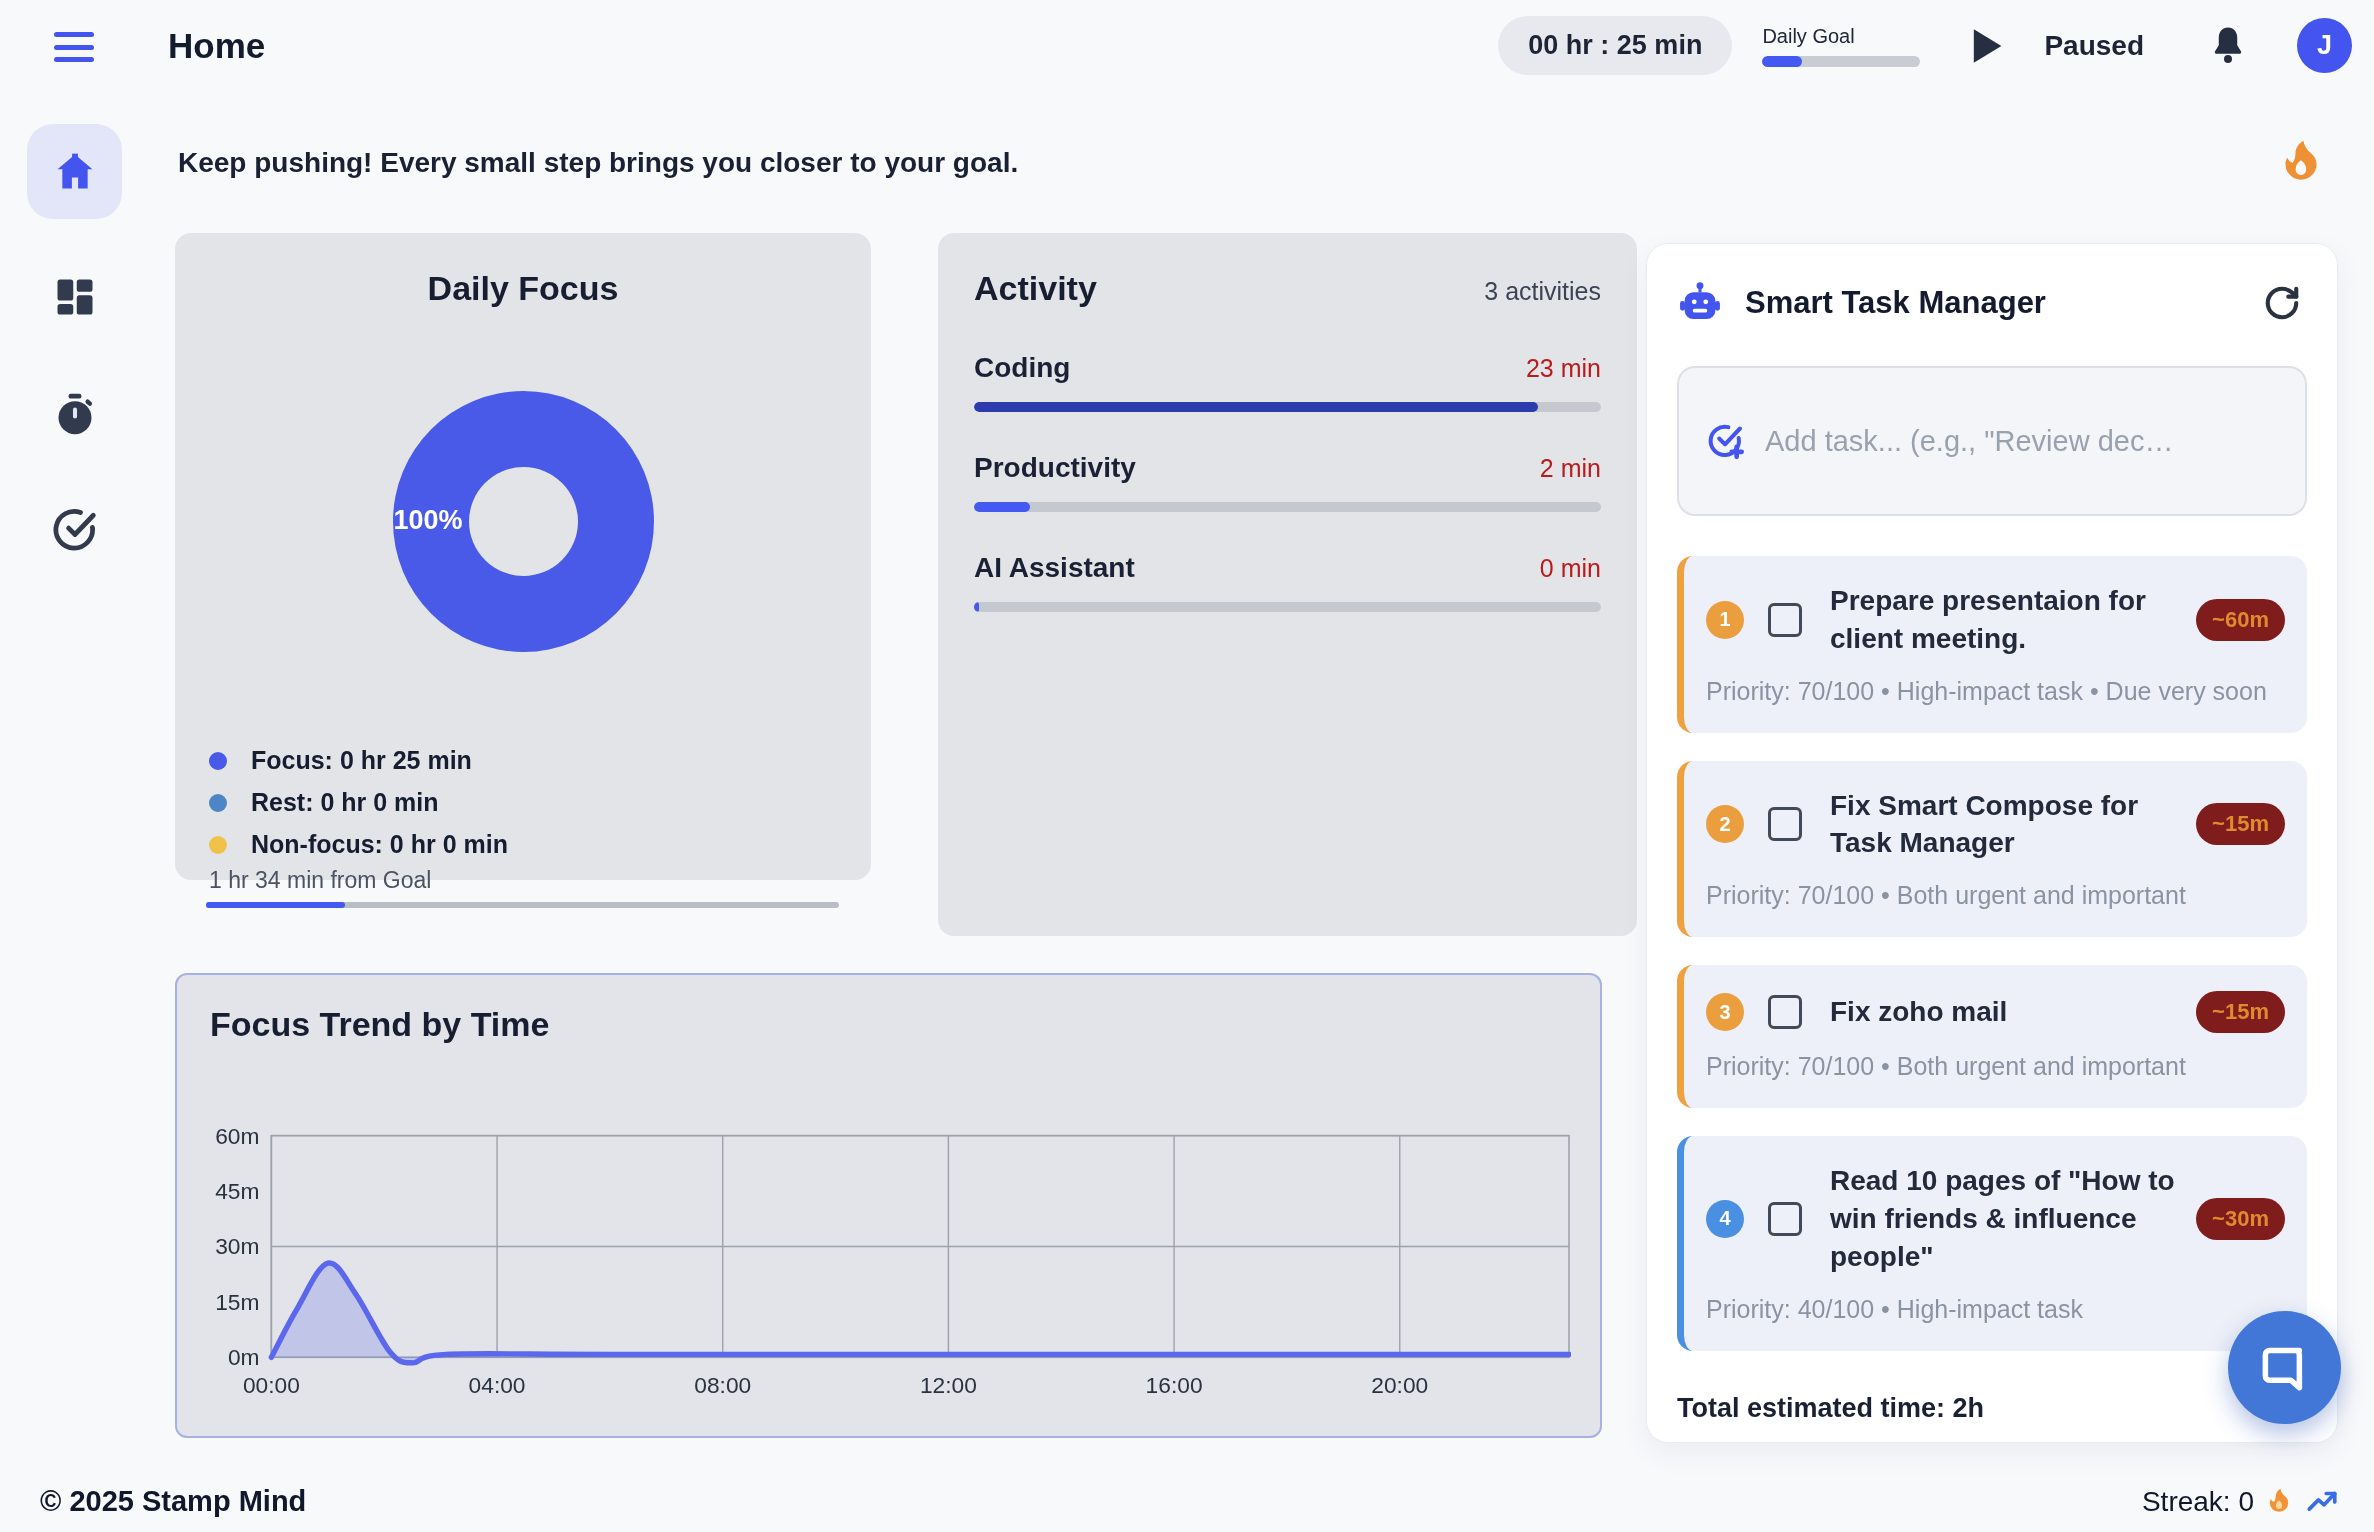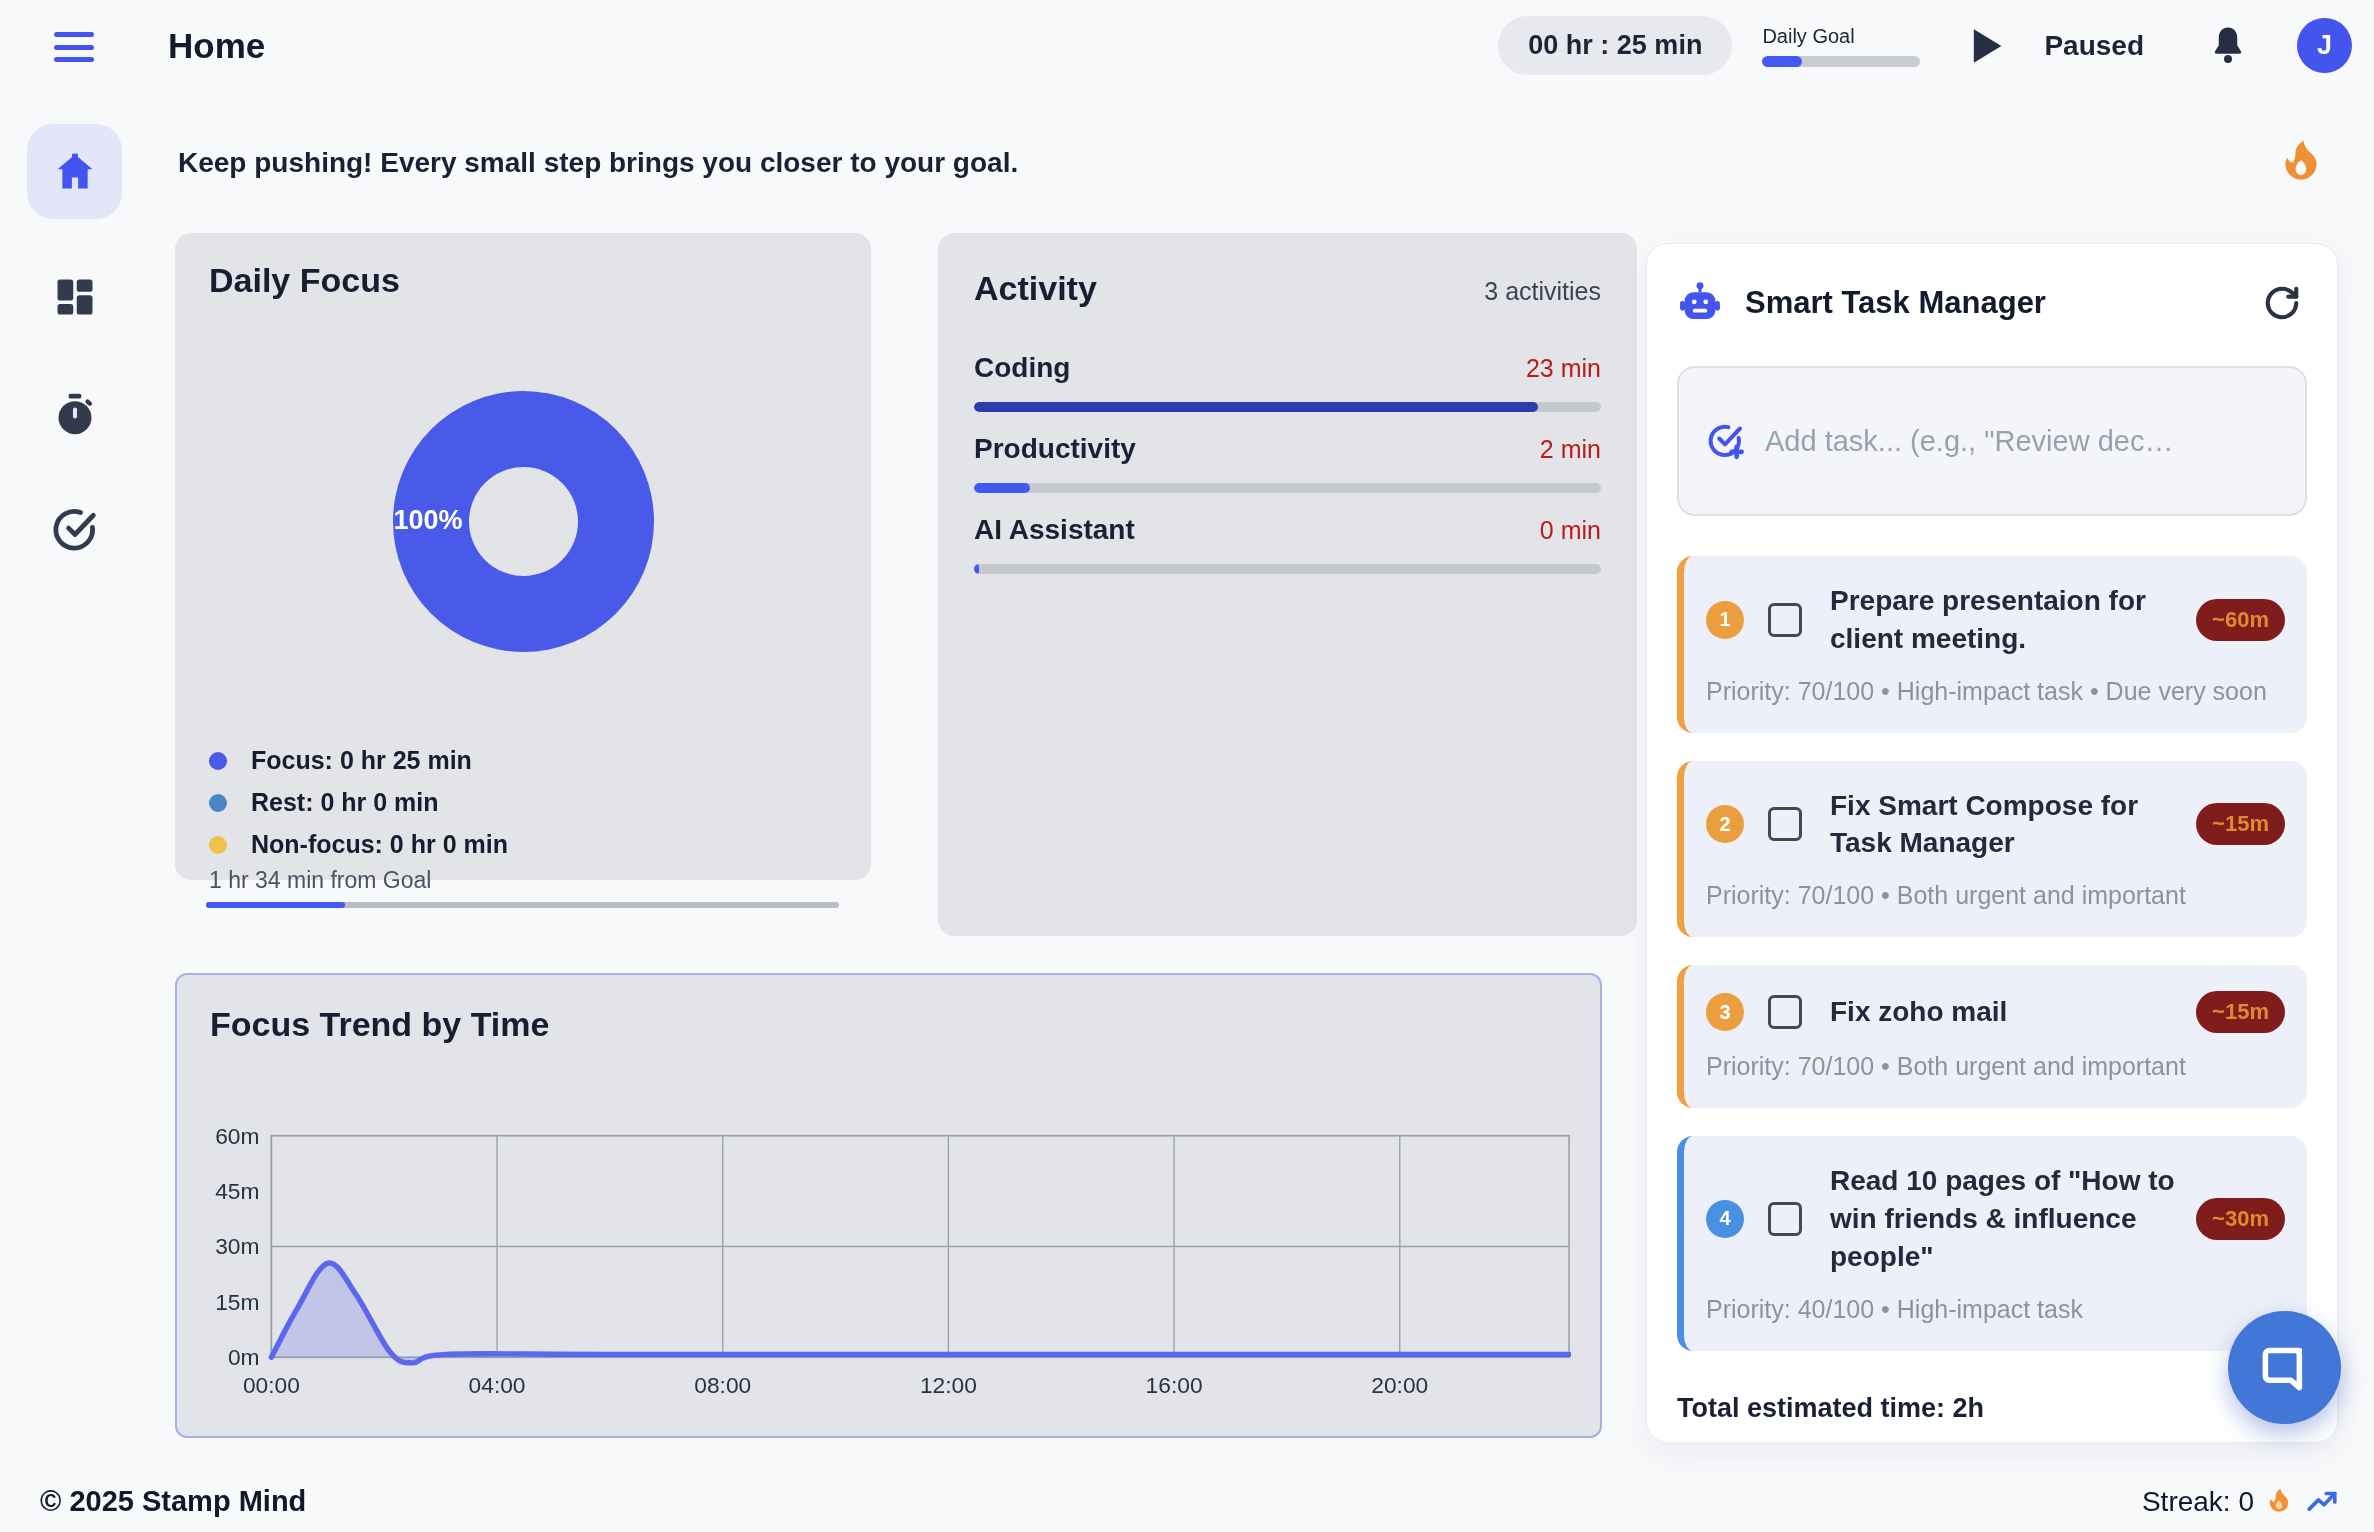--- a/index.html
+++ b/index.html
@@ -30,35 +30,35 @@
 
   
   .message-row { position:absolute; left:178px; top:147px; width:2163px; height:55px; }
   .message-text { font-size:28px; font-weight:600; color:#1a2134; }
   .flame-right { position:absolute; right:18px; top:-8px; width:44px; height:48px; }
 
   
   .card { position:absolute; background:#e2e4e8; border-radius:16px; }
   .card-title { font-size:34px; font-weight:bold; color:#171e31; }
 
-  .daily-focus { left:175px; top:233px; width:696px; height:647px; padding:28px 34px; }
+  .daily-focus { left:175px; top:233px; width:696px; height:647px; padding:36px 34px;text-align:center; }
   .donut { position:absolute; left:218px; top:158px; width:261px; height:261px; border-radius:50%; }
   .donut::after { content:""; position:absolute; left:76px; top:76px; width:109px; height:109px; border-radius:50%; background:#e2e4e8; }
   .donut-label { position:absolute; left:253px; top:287px; transform:translate(-50%,-50%); font-size:27px; font-weight:bold; color:#fff; z-index:2; }
   .legend { position:absolute; left:34px; top:513px; display:flex; flex-direction:column; gap:13px; }
   .legend-item { display:flex; align-items:center; gap:24px; font-size:25px; color:#161d30; font-weight:600; }
   .legend-dot { width:18px; height:18px; border-radius:50%; flex:0 0 auto; }
   .goal-note { position:absolute; left:34px; top:634px; font-size:23px; color:#4c5263; }
   .focus-goal-track { position:absolute; left:31px; top:669px; width:633px; height:6px; border-radius:3px; background:#b9bdc6; }
   .focus-goal-fill { height:100%; border-radius:3px; background:#4459f2; }
 
   .activity-card { left:903px; top:233px; width:699px; height:703px; padding:36px 36px;margin-left:35px; }
   .activity-head { display:flex; justify-content:space-between; align-items:baseline; }
   .activity-count { font-size:25px; color:#3c4354; }
-  .activity-rows { margin-top:44px; display:flex; flex-direction:column; gap:21px; }
+  .activity-rows { margin-top:44px; display:flex; flex-direction:column; gap:40px; }
   .act-row-top { display:flex; justify-content:space-between; align-items:baseline; }
   .act-label { font-size:28px; font-weight:bold; color:#1a2134; }
   .act-value { font-size:25px; color:#b91c1c; }
   .act-track { margin-top:18px; width:100%; height:10px; border-radius:5px; background:#c5c8cf; overflow:hidden; }
   .act-fill { height:100%; border-radius:5px; }
 
   .trend-card { left:175px; top:973px; width:1427px; height:465px; background:#e2e4e9; border:2px solid #a9b0e4; border-radius:12px; padding:30px 33px; }
   .trend-svg { position:absolute; left:33px; top:111px; }
 
   

